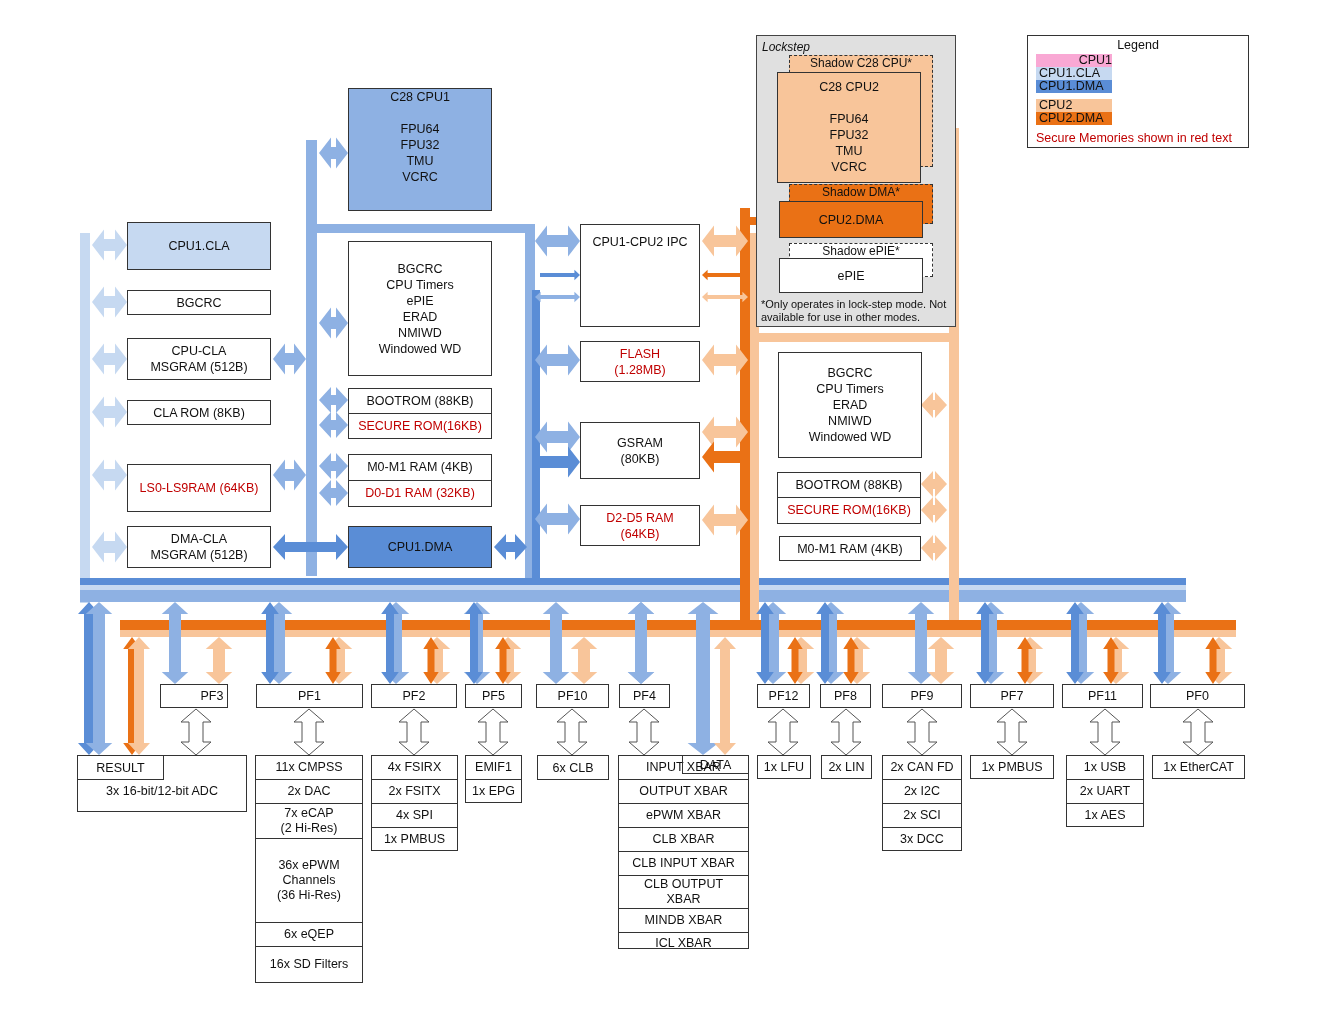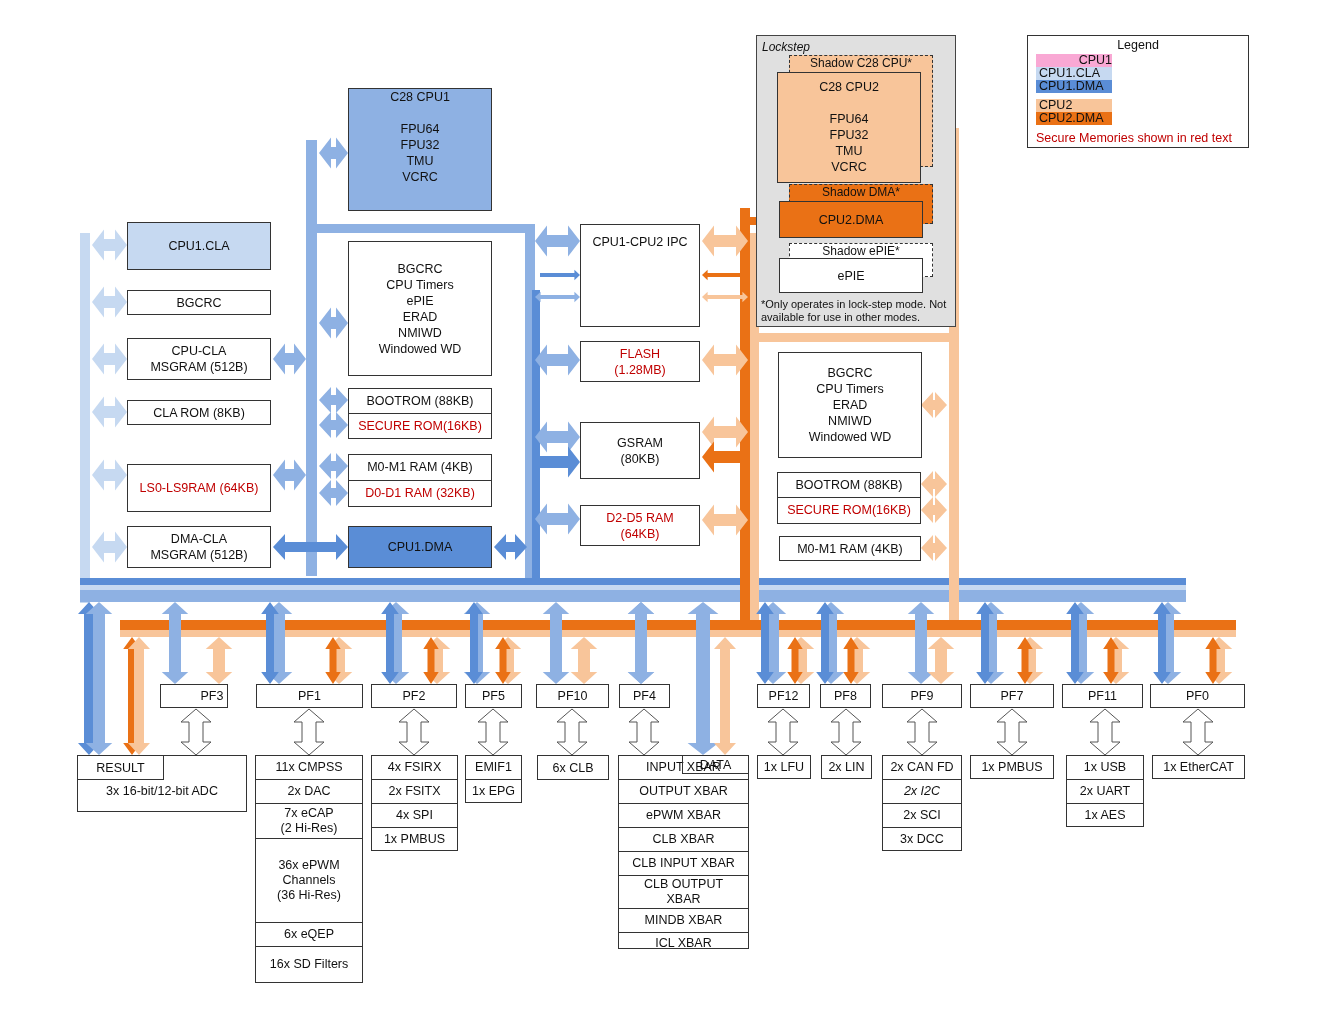--- a/index.html
+++ b/index.html
@@ -272,21 +272,21 @@
   <div class="cell" style="height:33px;">CLB OUTPUT
 XBAR</div>
   <div class="cell" style="height:24px;">MINDB XBAR</div>
   <div class="cell" style="height:21px;">ICL XBAR</div>
 </div>
 
 <div class="box" style="left:757px;top:755px;width:54px;height:24px;">1x LFU</div>
 <div class="box" style="left:821px;top:755px;width:51px;height:24px;">2x LIN</div>
 <div class="stack" style="left:882px;top:755px;width:80px;height:96px;">
   <div class="cell" style="height:24px;">2x CAN FD</div>
-  <div class="cell" style="height:24px;font-style:italic;">2x I2C</div>
+  <div class="cell" style="height:24px;">2x I2C</div>
   <div class="cell" style="height:24px;">2x SCI</div>
   <div class="cell" style="height:22px;">3x DCC</div>
 </div>
 <div class="box" style="left:970px;top:755px;width:84px;height:24px;">1x PMBUS</div>
 <div class="stack" style="left:1066px;top:755px;width:78px;height:72px;">
   <div class="cell" style="height:24px;">1x USB</div>
   <div class="cell" style="height:24px;">2x UART</div>
   <div class="cell" style="height:22px;">1x AES</div>
 </div>
 <div class="box" style="left:1152px;top:755px;width:93px;height:24px;">1x EtherCAT</div>

